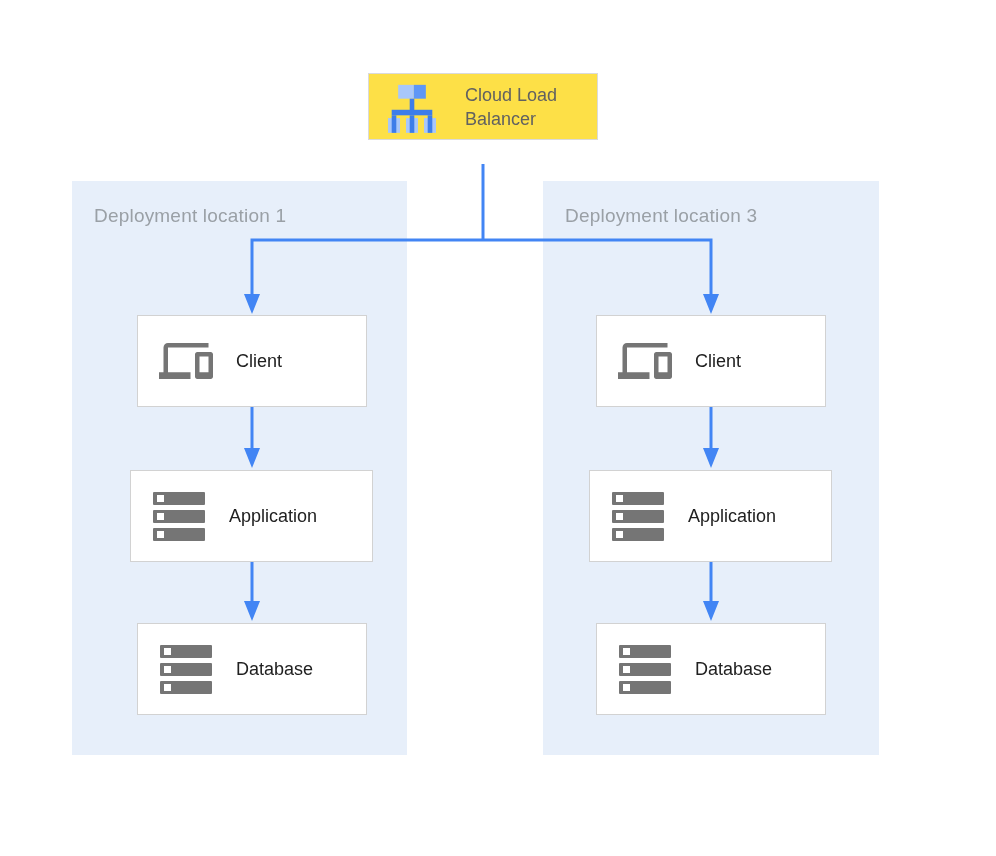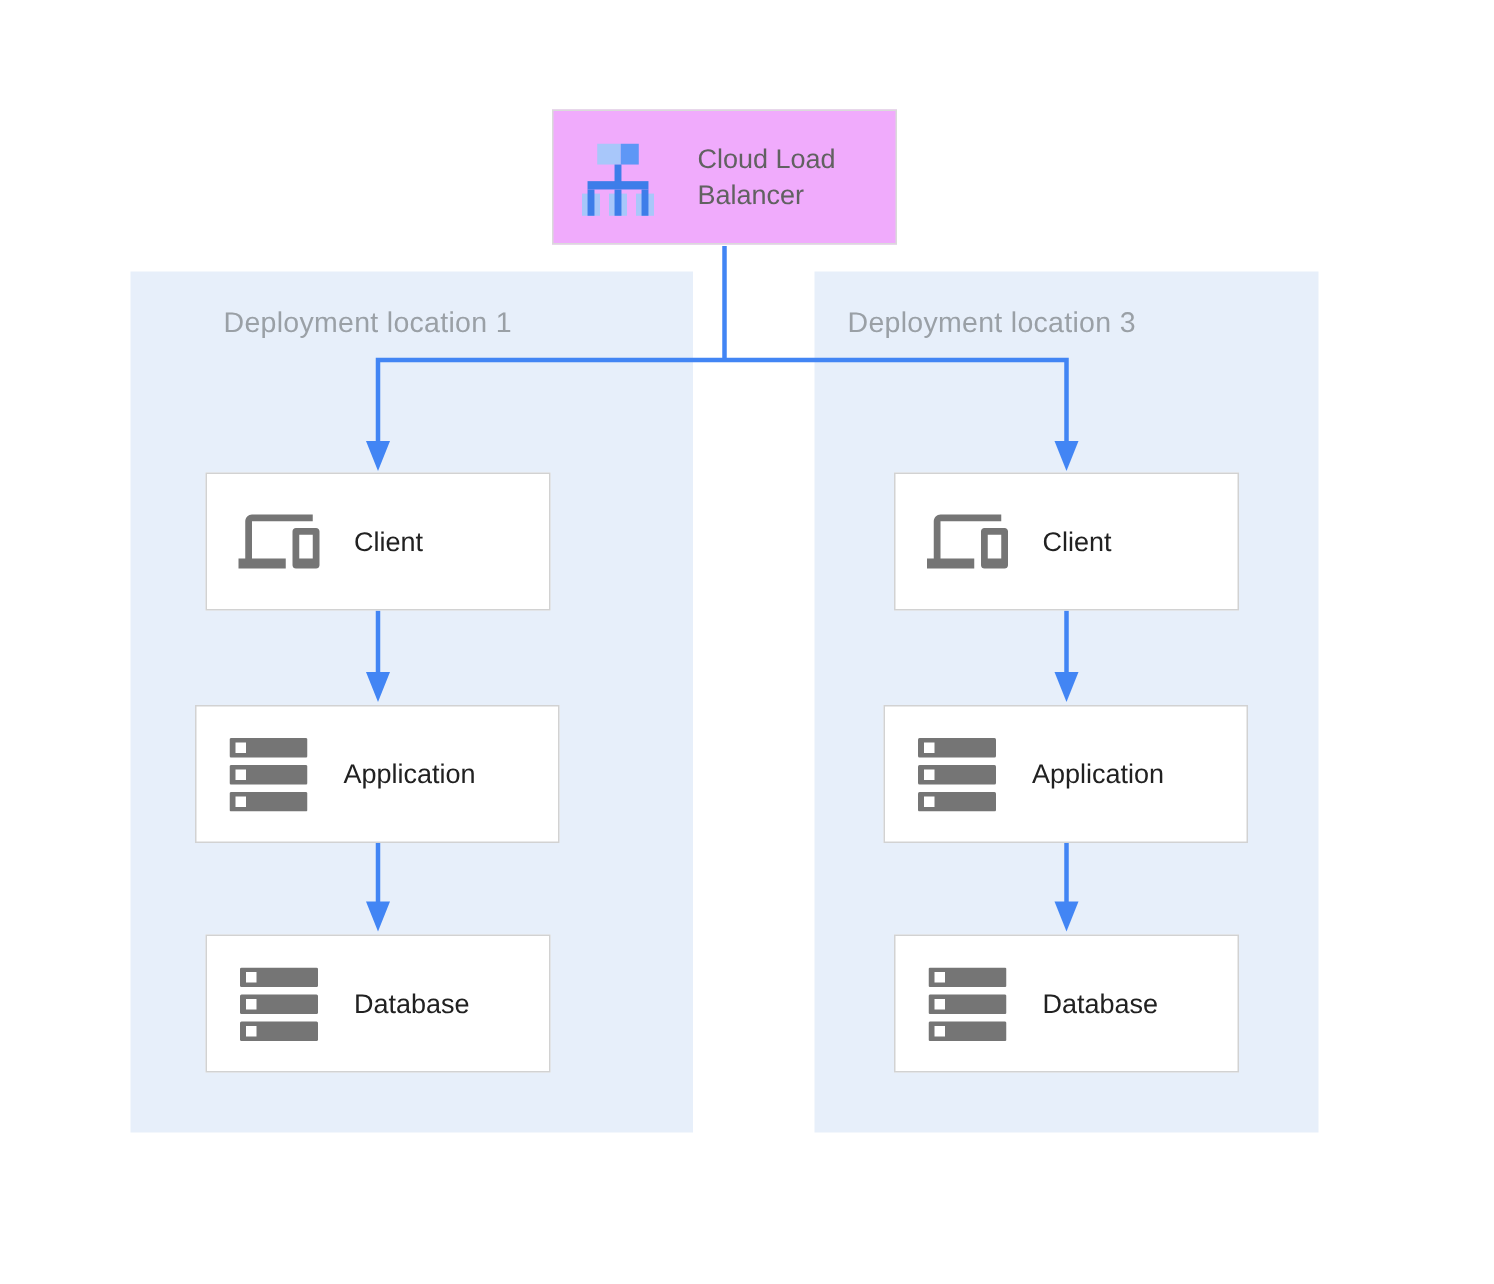--- a/index.html
+++ b/index.html
@@ -4,33 +4,33 @@
 <style>
   html,body{margin:0;padding:0;background:#ffffff;}
   .canvas{
     position:relative;width:996px;height:856px;background:#ffffff;
     font-family:"Liberation Sans","DejaVu Sans",sans-serif;overflow:hidden;
   }
   .region{
     position:absolute;top:181px;width:335px;height:574px;
     background:#e7effa;
   }
-  .region-1{left:87px;padding-left:40px;}
+  .region-1{left:72px;}
   .region-2{left:543px;width:336px;}
   .region-label{
     margin:24px 0 0 22px;font-size:19px;color:#9aa0a6;letter-spacing:.2px;
   }
   .connectors{position:absolute;left:0;top:0;pointer-events:none;}
   .node{
     position:absolute;height:92px;background:#ffffff;border:1px solid #d2d2d2;
     box-sizing:border-box;display:flex;align-items:center;
   }
   .lb-box{
-    position:absolute;left:368px;top:73px;width:230px;height:90px;
-    background:#f0abfc;border:1px solid #dadada;box-sizing:border-box;
+    position:absolute;left:368px;top:73px;width:230px;height:67px;
+    background:#fde047;border:1px solid #dadada;box-sizing:border-box;
     display:flex;align-items:center;
   }
   .icon-wrap{display:flex;justify-content:center;align-items:center;width:64px;margin-left:16px;flex:none;}
   .lb-box .icon-wrap{width:50px;margin-left:18px;}
   .node-label{font-size:18px;color:#212121;margin-left:18px;white-space:nowrap;}
   .lb-label{font-size:18px;line-height:24px;color:#616161;margin-left:28px;width:104px;}
   
   .n-l-client{left:137px;top:315px;width:230px;}
   .n-l-app{left:130px;top:470px;width:243px;}
   .n-l-db{left:137px;top:623px;width:230px;}

